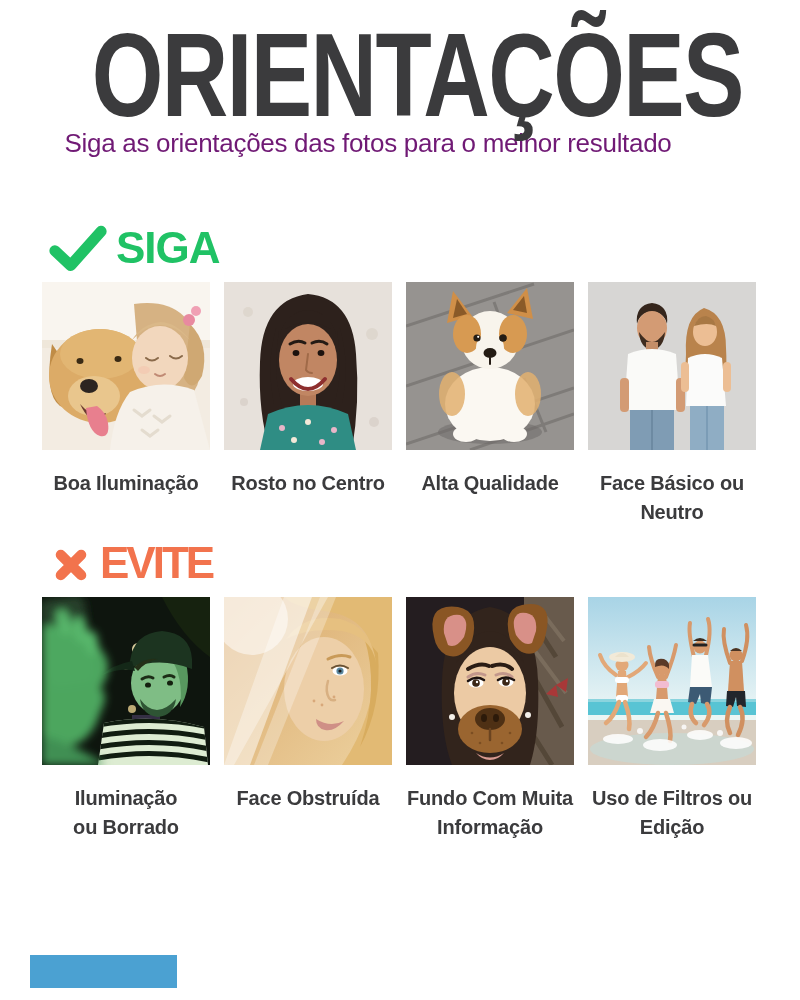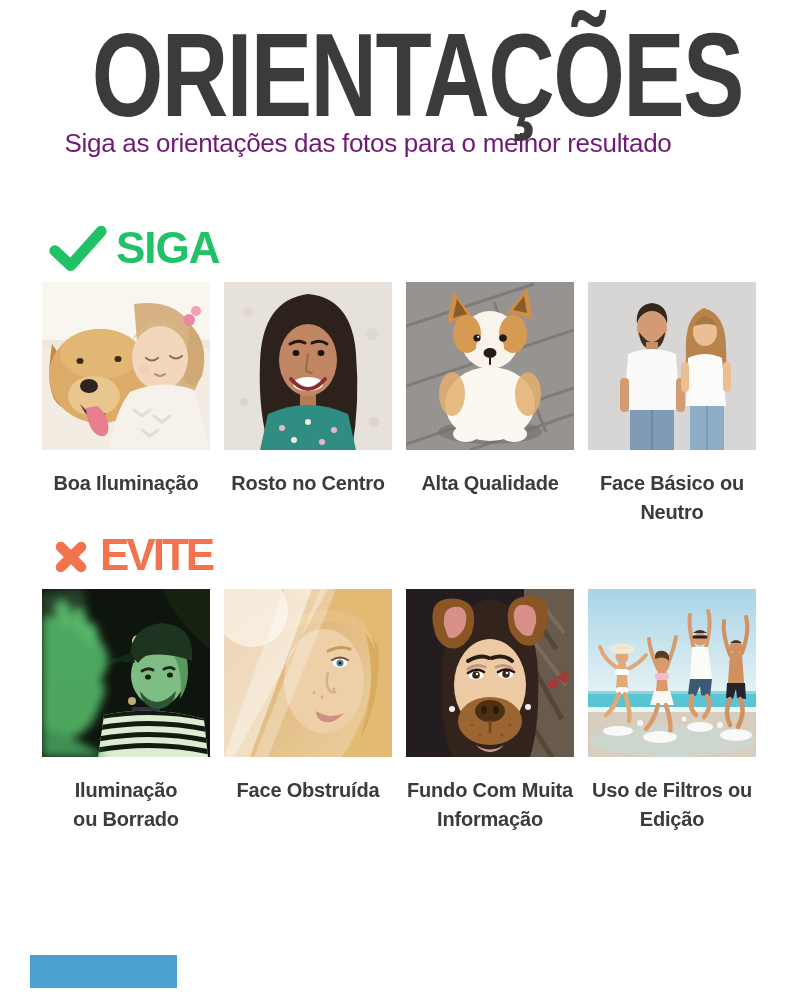--- a/index.html
+++ b/index.html
@@ -10,21 +10,21 @@
   .title-wrap { text-align:center; padding-top:16px; height:120px; }
   .title { display:inline-block; font-size:118px; font-weight:800; line-height:1;
     letter-spacing:-2px; color:#3b3b3d; transform:scaleX(0.78); white-space:nowrap; }
   .subtitle { text-align:center; font-size:26px; font-weight:300; letter-spacing:-0.3px;
     color:#701a75; margin-top:6px; line-height:34px; }
 
   .content { margin-left:42px; width:714px; }
 
   .section-head { display:flex; align-items:center; gap:8px; margin-left:6px; }
   .section-head.siga { margin-top:60px; }
-  .section-head.evite { margin-top:0; gap:12px; margin-left:12px; }
+  .section-head.evite { margin-top:8px; gap:12px; margin-left:12px; }
   .section-label { font-size:44px; font-weight:800; line-height:56px; letter-spacing:-1px; white-space:nowrap; }
   .section-label.green { color:#20c265; }
   .section-label.orange { color:#f2734d; letter-spacing:-3px; }
 
   .row { display:grid; grid-template-columns:repeat(4,168px); gap:14px; margin-top:6px; }
   .photo { width:168px; height:168px; display:block; background:#ddd; }
 
   .cap-row { display:grid; grid-template-columns:repeat(4,168px); gap:14px; margin-top:19px; min-height:58px; }
   .caption { text-align:center; font-size:20px; font-weight:700; line-height:29px;
     letter-spacing:-0.2px; color:#3b3b3d; }

